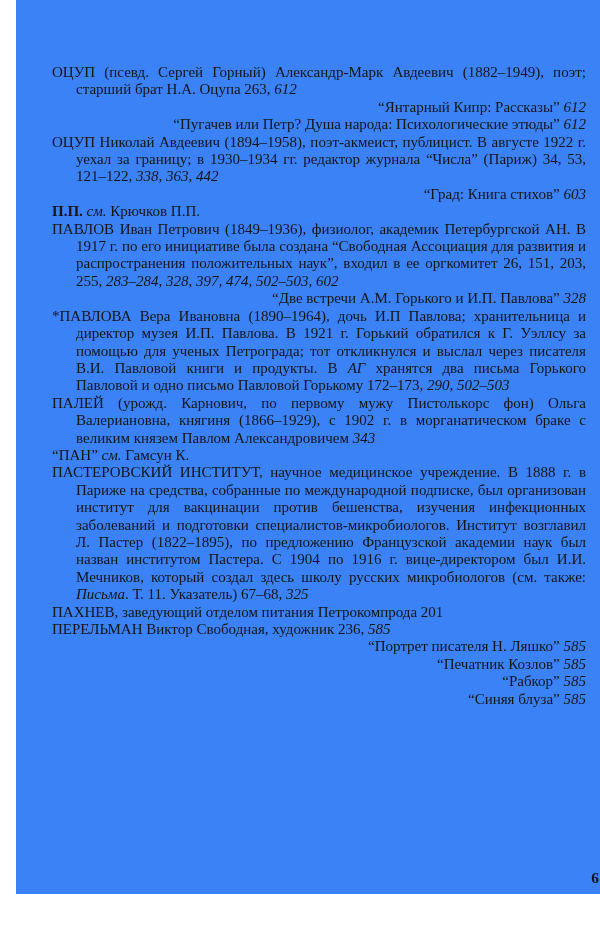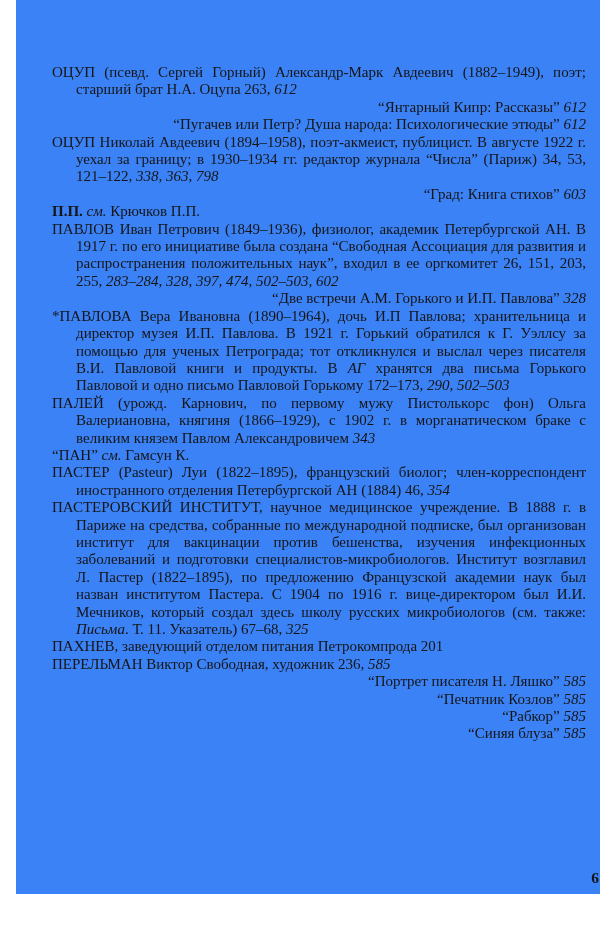--- a/index.html
+++ b/index.html
@@ -57,29 +57,28 @@
   }
 </style>
 </head>
 <body>
 
 <div class="page">
   <div class="text-block">
       <p class="line entry"><span>ОЦУП (псевд. Сергей Горный) Александр-Марк Авдеевич (1882–1949), поэт; старший брат Н.А. Оцупа 263, </span><span class="it">612</span></p>
       <p class="line work"><span>“Янтарный Кипр: Рассказы” </span><span class="it">612</span></p>
       <p class="line work"><span>“Пугачев или Петр? Душа народа: Психологические этюды” </span><span class="it">612</span></p>
-      <p class="line entry"><span>ОЦУП  Николай Авдеевич (1894–1958), поэт-акмеист, публицист. В августе 1922 г. уехал за границу; в 1930–1934 гг. редактор журнала “Числа” (Париж) 34, 53, 121–122, </span><span class="it">338, 363, 798</span></p>
+      <p class="line entry"><span>ОЦУП  Николай Авдеевич (1894–1958), поэт-акмеист, публицист. В августе 1922 г. уехал за границу; в 1930–1934 гг. редактор журнала “Числа” (Париж) 34, 53, 121–122, </span><span class="it">338, 363, 442</span></p>
       <p class="line work"><span>“Град: Книга стихов” </span><span class="it">603</span></p>
       <p class="line entry sec-gap"><span class="bd">П.П.</span><span> </span><span class="it">см.</span><span> Крючков П.П.</span></p>
       <p class="line entry"><span>ПАВЛОВ  Иван Петрович (1849–1936), физиолог, академик Петербургской АН. В 1917 г. по его инициативе была создана “Свободная Ассоциация для развития и распространения положительных наук”, входил в ее оргкомитет 26, 151, 203, 255, </span><span class="it">283–284, 328, 397, 474, 502–503, 602</span></p>
       <p class="line work"><span>“Две встречи А.М. Горького и И.П. Павлова” </span><span class="it">328</span></p>
       <p class="line entry"><span>*ПАВЛОВА  Вера Ивановна (1890–1964), дочь И.П Павлова; хранительница и директор музея И.П. Павлова. В 1921 г. Горький обратился к Г. Уэллсу за помощью для ученых Петрограда; тот откликнулся и выслал через писателя В.И. Павловой книги и продукты. В </span><span class="it">АГ</span><span> хранятся два письма Горького Павловой и одно письмо Павловой Горькому 172–173, </span><span class="it">290, 502–503</span></p>
       <p class="line entry"><span>ПАЛЕЙ (урожд. Карнович, по первому мужу Пистолькорс фон) Ольга Валериановна, княгиня (1866–1929), с 1902 г. в морганатическом браке с великим князем Павлом Александровичем </span><span class="it">343</span></p>
       <p class="line entry"><span>“ПАН” </span><span class="it">см.</span><span> Гамсун К.</span></p>
-      <p class="line entry"><span>ПАСТЕР (Pasteur) Луи (1822–1895), французский биолог; член-корреспондент иностранного отделения Петербургской АН (1884) 46, </span><span class="it">354</span></p>
       <p class="line entry"><span>ПАСТЕРОВСКИЙ ИНСТИТУТ, научное медицинское учреждение. В 1888 г. в Париже на средства, собранные по международной подписке, был организован институт для вакцинации против бешенства, изучения инфекционных заболеваний и подготовки специалистов-микробиологов. Институт возглавил Л. Пастер (1822–1895), по предложению Французской академии наук был назван институтом Пастера. С 1904 по 1916 г. вице-директором был И.И. Мечников, который создал здесь школу русских микробиологов (см. также: </span><span class="it">Письма</span><span>. Т. 11. Указатель) 67–68, </span><span class="it">325</span></p>
       <p class="line entry"><span>ПАХНЕВ, заведующий отделом питания Петрокомпрода 201</span></p>
       <p class="line entry"><span>ПЕРЕЛЬМАН  Виктор Свободная, художник 236, </span><span class="it">585</span></p>
       <p class="line work"><span>“Портрет писателя Н. Ляшко” </span><span class="it">585</span></p>
       <p class="line work"><span>“Печатник Козлов” </span><span class="it">585</span></p>
       <p class="line work"><span>“Рабкор” </span><span class="it">585</span></p>
       <p class="line work"><span>“Синяя блуза” </span><span class="it">585</span></p>
     </div>
   <div class="page-number">689</div>
 </div>

